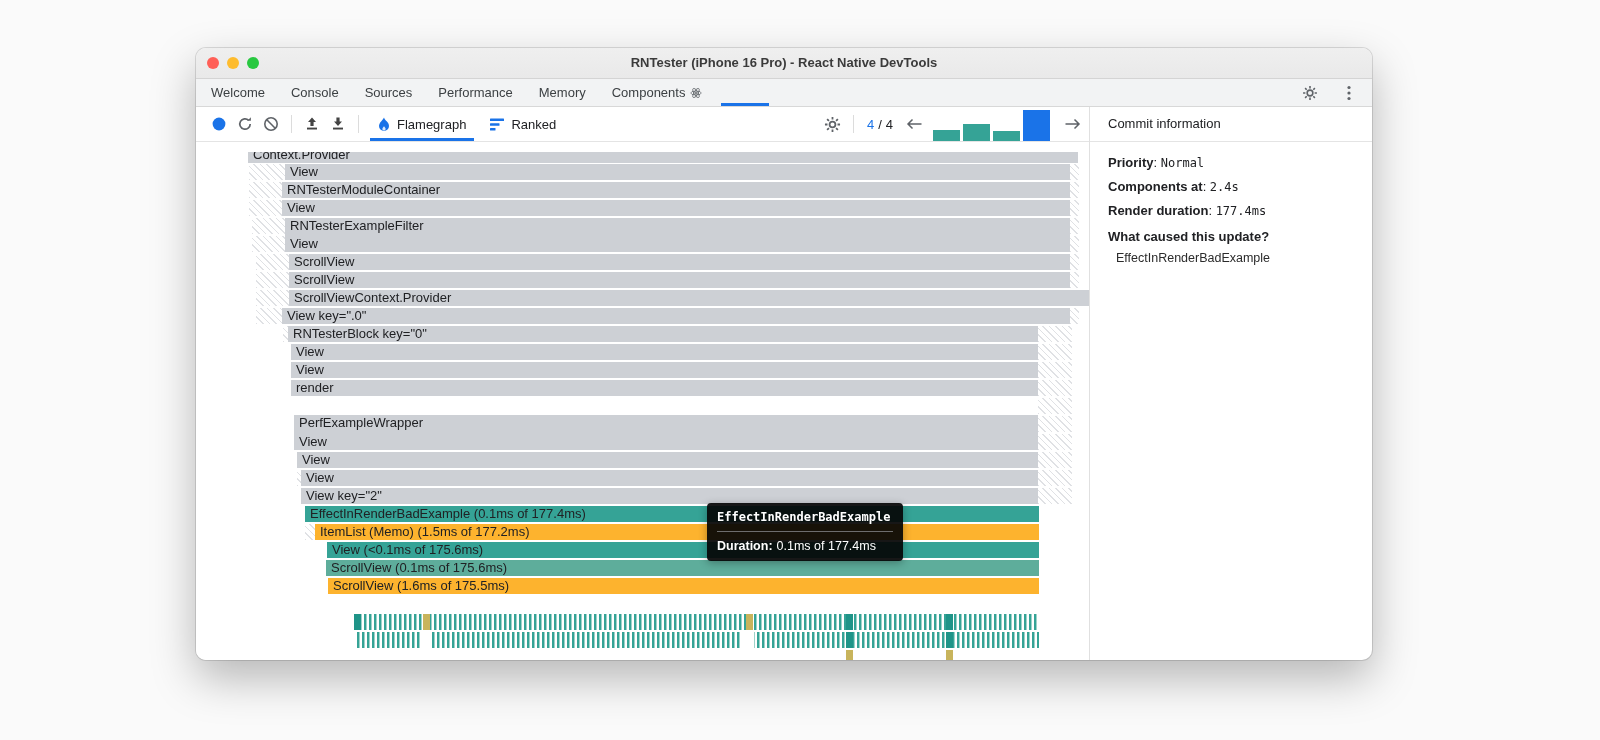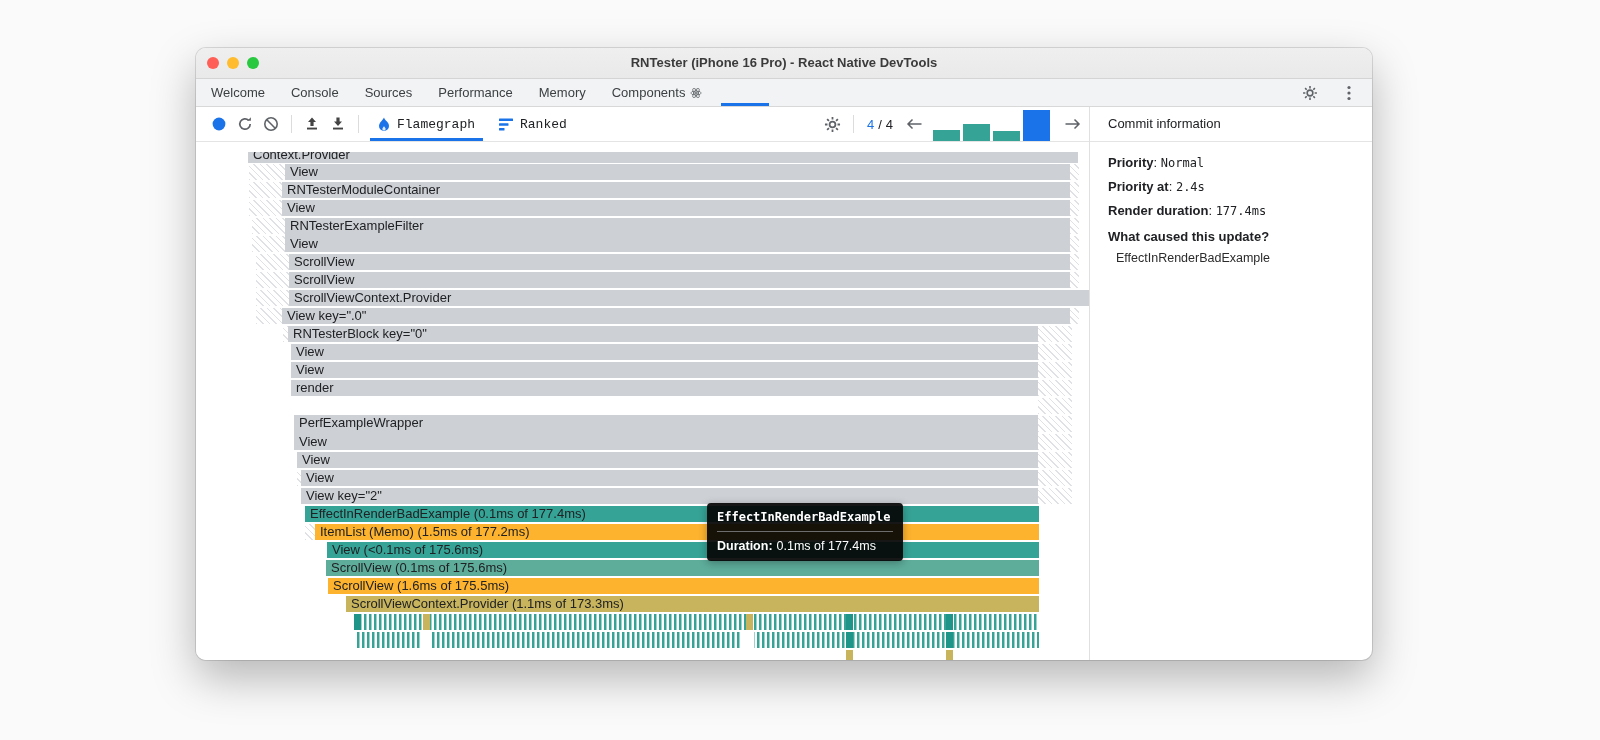--- a/index.html
+++ b/index.html
@@ -15,21 +15,21 @@
   .tab.selected::after{content:"";position:absolute;left:6px;right:6px;bottom:0;height:3px;background:var(--accent);}
   .tabbar-right{position:absolute;right:10px;top:0;height:27px;display:flex;align-items:center;gap:13px;}
   
   .main{display:flex;height:555px;}
   .pane-left{width:893px;border-right:1px solid #e0e0e0;display:flex;flex-direction:column;}
   .pane-right{flex:1;display:flex;flex-direction:column;}
   
   .toolbar{height:34px;border-bottom:1px solid #e4e4e4;display:flex;align-items:center;padding:0 6px 0 10px;}
   .tbtn{width:26px;height:26px;display:flex;align-items:center;justify-content:center;border-radius:4px;}
   .vsep{width:1px;height:18px;background:#dcdcdc;margin:0 7px;}
-  .viewtab{display:flex;align-items:center;gap:7px;height:34px;padding:0 12px;font-size:13px;color:#202124;position:relative;font-family:Liberation Mono, monospace;}
+  .viewtab{display:flex;align-items:center;gap:7px;height:34px;padding:0 12px;font-size:13px;color:#202124;position:relative;}
   .viewtab.selected::after{content:"";position:absolute;left:4px;right:4px;bottom:0;height:3px;background:var(--accent);}
   .tb-spacer{flex:1;}
   .commit-count{font-size:13px;color:#202124;margin:0 10px 0 6px;}
   .commit-count .cur{color:var(--accent);margin-right:4px;}
   .commit-count .tot{margin-left:4px;}
   .nav-arrow{width:22px;height:22px;display:flex;align-items:center;justify-content:center;}
   .commit-bars{display:flex;align-items:flex-end;height:34px;margin:0 8px;}
   .commit-col{width:27px;margin-right:3px;display:flex;flex-direction:column;justify-content:flex-end;height:34px;}
   .commit-fill{width:100%;background:var(--teal);}
   .commit-base{width:100%;height:3px;background:var(--teal);}
@@ -333,23 +333,20 @@
           </div>
           <div class="fbar teal" style="left: 131px; top: 400px; width: 712px; height: 16px;">
             <span>View (&lt;0.1ms of 175.6ms)</span>
           </div>
           <div class="fbar teal_light" style="left: 130px; top: 418px; width: 713px; height: 16px;">
             <span>ScrollView (0.1ms of 175.6ms)</span>
           </div>
           <div class="fbar orange" style="left: 132px; top: 436px; width: 711px; height: 16px;">
             <span>ScrollView (1.6ms of 175.5ms)</span>
           </div>
-          <div class="fbar olive" style="left: 150px; top: 454px; width: 693px; height: 16px;">
-            <span>ScrollViewContext.Provider (1.1ms of 173.3ms)</span>
-          </div>
           <div class="striped" style="left: 158px; top: 472px; width: 685px;"></div>
           <div class="accent" style="left: 158px; top: 472px; width: 7px; background: rgb(31, 148, 136);"></div>
           <div class="accent" style="left: 227px; top: 472px; width: 7px; background: rgb(200, 180, 92);"></div>
           <div class="accent" style="left: 550px; top: 472px; width: 7px; background: rgb(200, 180, 92);"></div>
           <div class="accent" style="left: 650px; top: 472px; width: 7px; background: rgb(31, 148, 136);"></div>
           <div class="accent" style="left: 750px; top: 472px; width: 7px; background: rgb(31, 148, 136);"></div>
           <div class="striped" style="left: 161px; top: 490px; width: 682px;"></div>
           <div class="sgap" style="left: 224px; top: 490px; width: 12px;"></div>
           <div class="sgap" style="left: 544px; top: 490px; width: 14px;"></div>
           <div class="accent" style="left: 650px; top: 490px; width: 7px; background: rgb(31, 148, 136);"></div>
@@ -357,21 +354,21 @@
           <div class="leaf" style="left: 650px; top: 508px; width: 7px; height: 13px; background: rgb(200, 180, 92);"></div>
           <div class="leaf" style="left: 750px; top: 508px; width: 7px; height: 13px; background: rgb(200, 180, 92);"></div>
         </div>
     </div>
 
     <div class="pane-right">
       <div class="panel-header">Commit information</div>
       <div class="panel-body">
         <div>
             <div class="field"><b>Priority</b>: <span class="mono">Normal</span></div>
-            <div class="field"><b>Priority at</b>: <span class="mono">2.4s</span></div>
+            <div class="field"><b>Components at</b>: <span class="mono">2.4s</span></div>
             <div class="field"><b>Render duration</b>: <span class="mono">177.4ms</span></div>
           </div>
         <div class="question">What caused this update?</div>
         <div>
             <div class="cause">EffectInRenderBadExample</div>
           </div>
       </div>
     </div>
   </div>
 </div>

